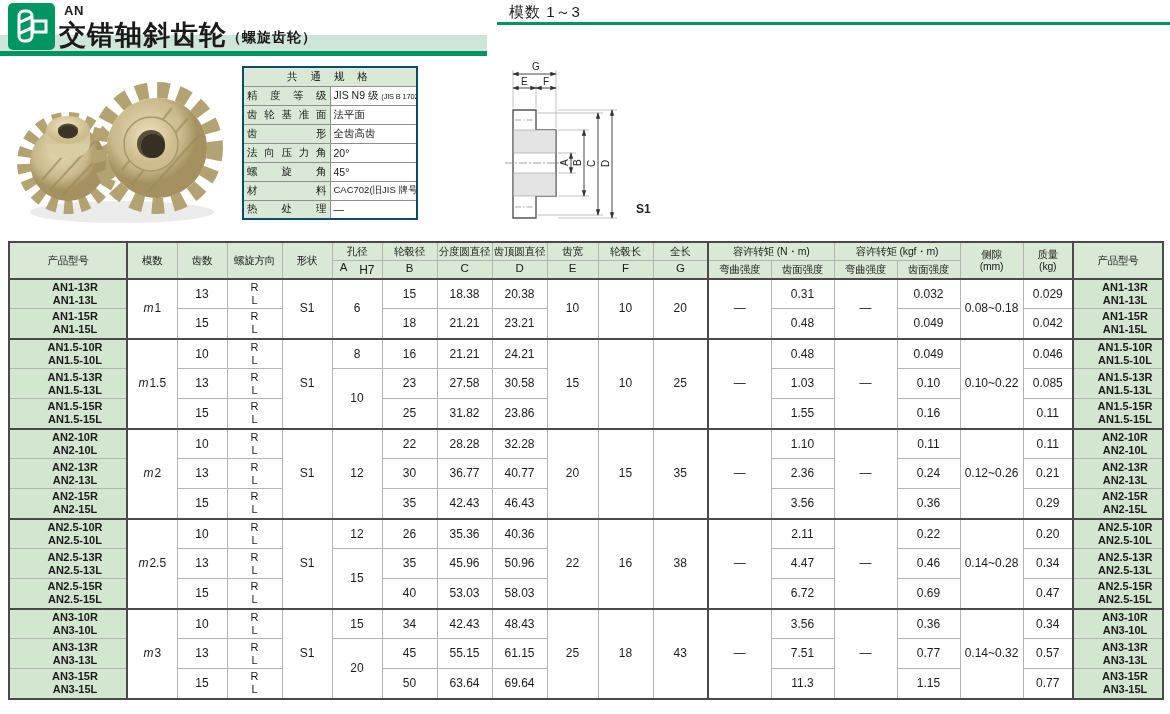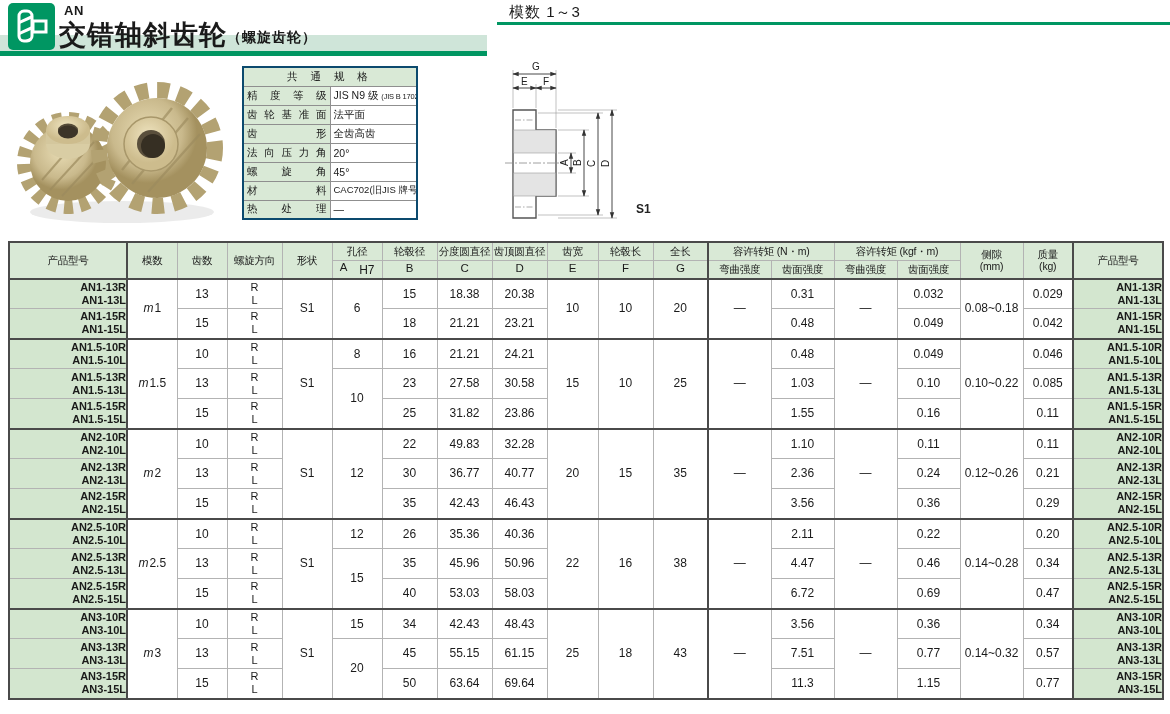--- a/index.html
+++ b/index.html
@@ -32,21 +32,21 @@
   .specs .small{font-size:9.5px;}
   .drawing{left:478px;top:60px;width:210px;height:178px;}
   
   .main{left:8px;top:241px;border-collapse:collapse;table-layout:fixed;width:1154px;
         font-size:12px;text-align:center;border:2px solid var(--border-dark);}
   .main th,.main td{border:1px solid var(--border-light);padding:0;overflow:hidden;vertical-align:middle;}
   .main thead th{background:var(--header-bg);font-weight:400;font-size:10.5px;height:18px;line-height:1.15;letter-spacing:-0.2px;}
   .main thead th.sym{font-size:11.5px;}
   .main thead th sub{font-size:12px;padding-left:12px;}
   .main tbody td{height:30px;background:#fff;line-height:1.05;}
-  .main td.prod{background:var(--product-bg);text-align:right;padding-left:14px;font-weight:700;font-size:11px;line-height:13px;}
+  .main td.prod{background:var(--product-bg);text-align:center;padding-left:14px;font-weight:700;font-size:11px;line-height:13px;}
   .main .prod-l{border-right:2px solid var(--border-dark);}
   .main .prod-r{border-left:2px solid var(--border-dark);}
   .main .bL{border-left:2px solid var(--border-dark);}
   .main tr.gstart td{border-top:2px solid var(--border-dark);}
   .main thead tr:last-child th{border-bottom:1.5px solid var(--border-dark);}
   .main td.helix{font-size:11px;line-height:13px;}
   .main td i{font-style:italic;margin-right:1px;}
   .two div{display:block;}
 </style>
 </head>
@@ -421,21 +421,21 @@
         </td>
         <td rowspan="3"><i>m</i>2</td>
         <td>10</td>
         <td class="helix">
           <div>R</div>
           <div>L</div>
         </td>
         <td rowspan="3">S1</td>
         <td rowspan="3">12</td>
         <td>22</td>
-        <td>49.83</td>
+        <td>28.28</td>
         <td>32.28</td>
         <td rowspan="3">20</td>
         <td rowspan="3">15</td>
         <td rowspan="3">35</td>
         <td rowspan="3" class="bL">—</td>
         <td>1.10</td>
         <td rowspan="3">—</td>
         <td>0.11</td>
         <td rowspan="3">0.12~0.26</td>
         <td>0.11</td>

